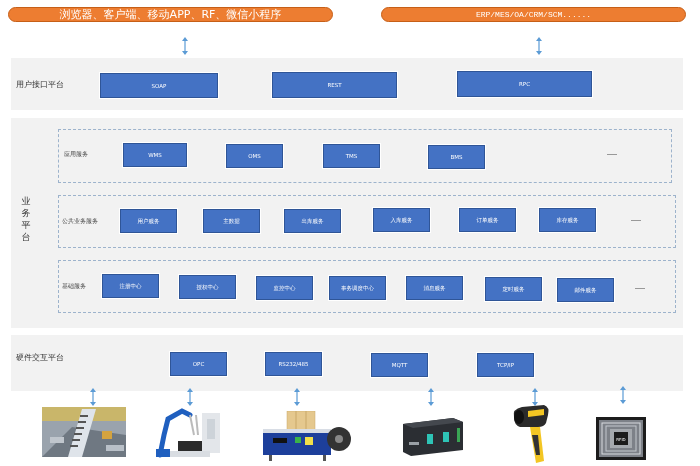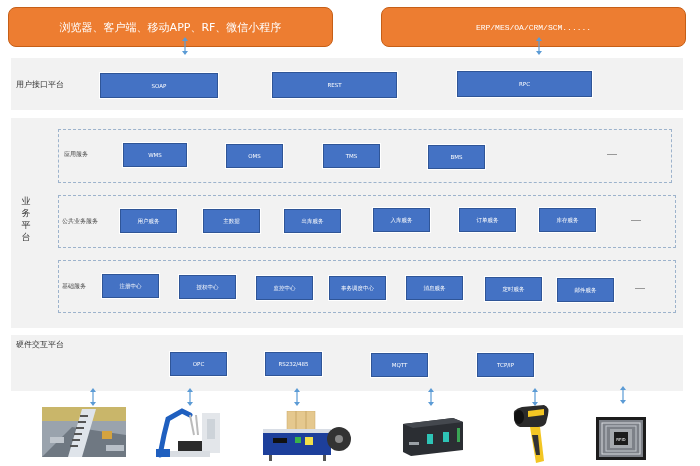--- a/index.html
+++ b/index.html
@@ -1,20 +1,20 @@
 <!DOCTYPE html>
 <html><head>
 <meta charset="utf-8">
 <style>
   * { box-sizing: border-box; margin: 0; padding: 0; }
   html, body { width: 700px; height: 466px; background: #ffffff; overflow: hidden; }
   body { position: relative; font-family: "DejaVu Sans", "Liberation Sans", sans-serif; color: #333; }
 
   .top-box {
-    position: absolute; top: 7px; height: 40px;
+    position: absolute; top: 7px; height: 15px;
     background: #ED7D31; border: 1px solid #c65f17; border-radius: 8px;
     color: #fff; display: flex; align-items: center; justify-content: center;
     font-size: 11px;
   }
   .top-box.right { font-size: 8px; }
 
   .band { position: absolute; left: 11px; width: 672px; background: #f2f2f2; }
 
   .band-label { position: absolute; font-size: 8px; color: #333; }
 
@@ -103,21 +103,21 @@
 <div class="blue" style="left:102px; top:274px; width:57px; height:24px;">注册中心</div>
 <div class="blue" style="left:179px; top:275px; width:57px; height:24px;">授权中心</div>
 <div class="blue" style="left:256px; top:276px; width:57px; height:24px;">监控中心</div>
 <div class="blue" style="left:329px; top:276px; width:57px; height:24px;">事务调度中心</div>
 <div class="blue" style="left:406px; top:276px; width:57px; height:24px;">消息服务</div>
 <div class="blue" style="left:485px; top:277px; width:57px; height:24px;">定时服务</div>
 <div class="blue" style="left:557px; top:278px; width:57px; height:24px;">邮件服务</div>
 <div class="dash" style="left:635px; top:288px;"></div>
 
 <div class="band" style="top:335px; height:56px;"></div>
-<div class="band-label" style="left:16px; top:339px;">硬件交互平台</div>
+<div class="band-label" style="left:16px; top:352px;">硬件交互平台</div>
 <div class="blue" style="left:170px; top:352px; width:57px; height:24px;">OPC</div>
 <div class="blue" style="left:265px; top:352px; width:57px; height:24px;">RS232/485</div>
 <div class="blue" style="left:371px; top:353px; width:57px; height:24px;">MQTT</div>
 <div class="blue" style="left:477px; top:353px; width:57px; height:24px;">TCP/IP</div>
 
 <div class="arrow" style="left:89px; top:388px;">
   <svg width="8" height="18" viewBox="0 0 8 18">
       <line x1="4" y1="2" x2="4" y2="16" stroke="#5B9BD5" stroke-width="1.2"></line>
       <path d="M1 4 L4 0 L7 4 Z M1 14 L4 18 L7 14 Z" fill="#5B9BD5"></path>
     </svg>

